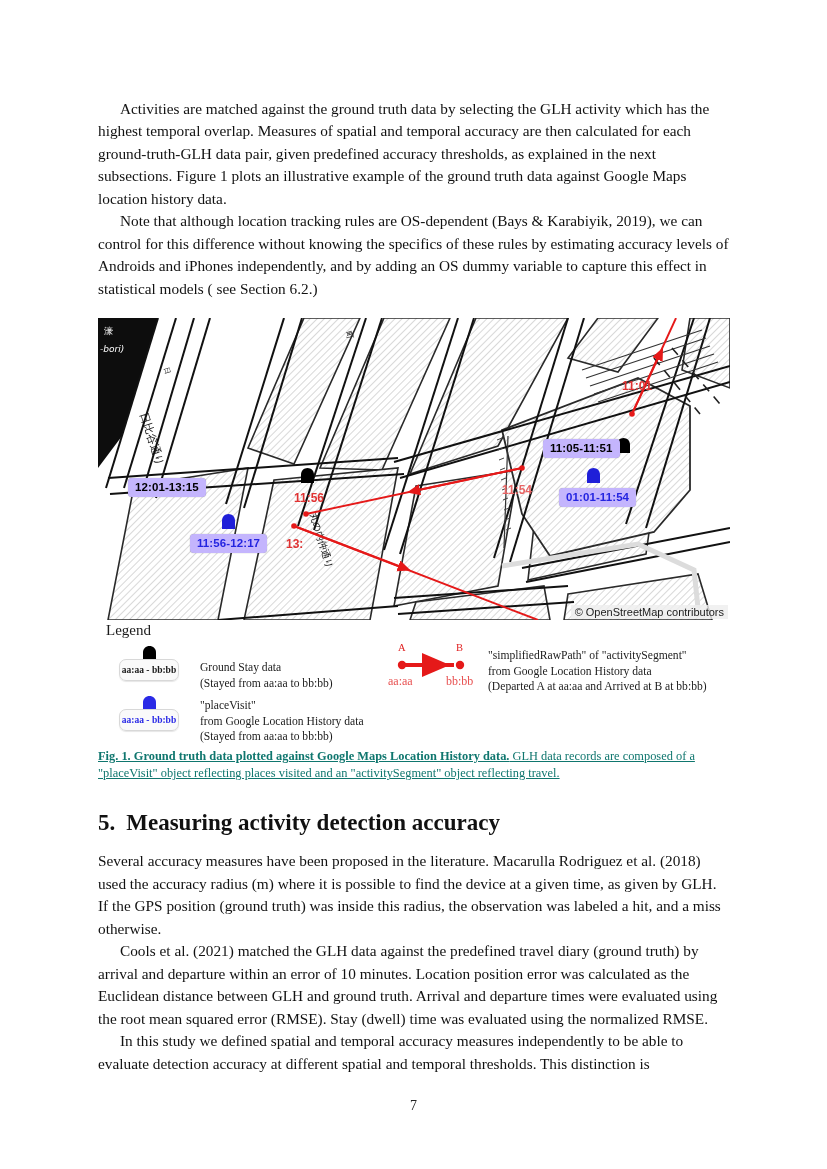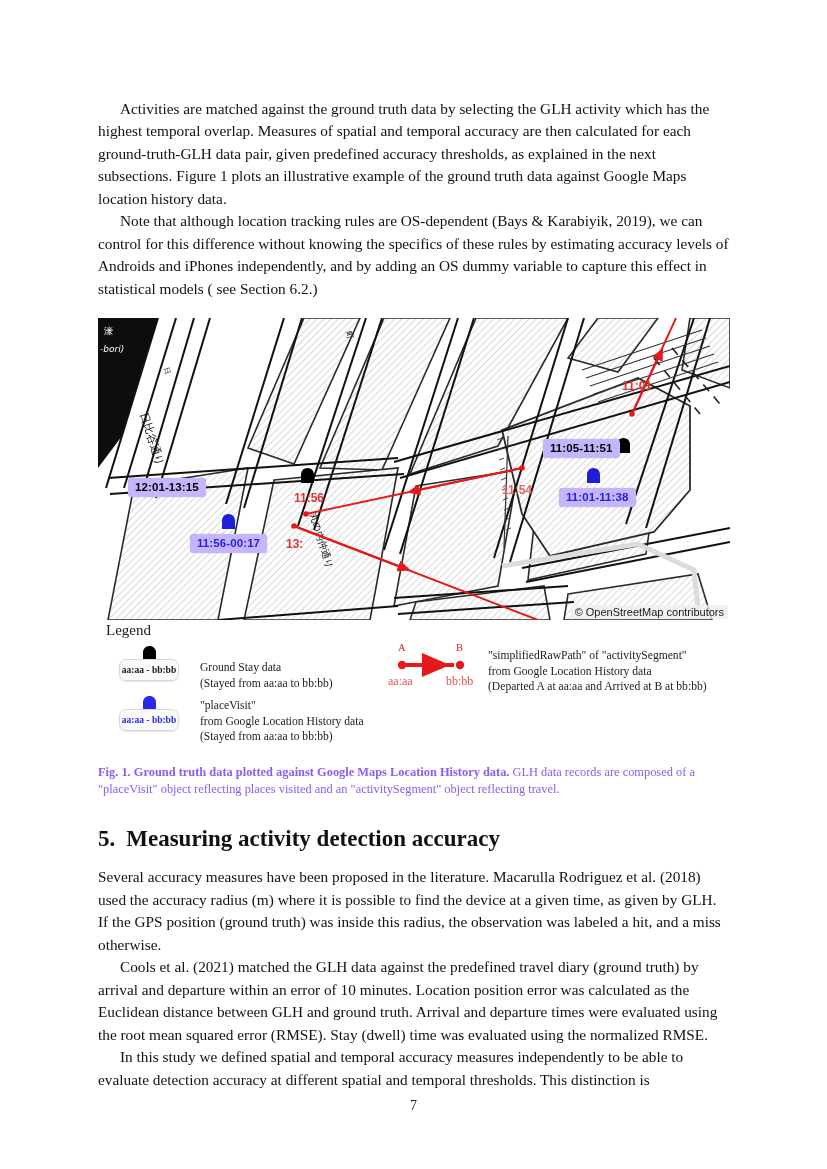--- a/index.html
+++ b/index.html
@@ -146,24 +146,25 @@
   }
   .lg-time-label {
     position: absolute;
     font-size: 12px;
     color: #e85050;
     white-space: nowrap;
   }
 
   
   .caption {
-    margin-top: 24px;
+    margin-top: 8px;
     font-size: 12.4px;
     line-height: 1.38;
-    color: #8b5cf6;
+    color: #0f766e;
+    text-decoration: underline;
   }
   .caption b { font-weight: bold; }
 
   
   h2.section-head {
     font-size: 23px;
     font-weight: bold;
     margin: 26px 0 14px 0;
     line-height: 1.2;
   }
@@ -317,35 +318,35 @@
             <path d="M6.5,0 C10,0 13,2.8 13,6.6 L13,15 L0,15 L0,6.6 C0,2.8 3,0 6.5,0 Z" fill="#000000"></path>
           </svg>
         </div>
         <div class="map-label black" style="left:30px; top:160px;">12:01-13:15</div>
 
         <div class="pin blu" style="left:124px; top:196px;">
           <svg width="13" height="15" viewBox="0 0 13 15">
             <path d="M6.5,0 C10,0 13,2.8 13,6.6 L13,15 L0,15 L0,6.6 C0,2.8 3,0 6.5,0 Z" fill="#1f1fd8"></path>
           </svg>
         </div>
-        <div class="map-label blue" style="left:92px; top:216px;">11:56-00:17</div>
+        <div class="map-label blue" style="left:92px; top:216px;">11:56-12:17</div>
 
         <div class="pin blk" style="left:519px; top:120px;">
           <svg width="13" height="15" viewBox="0 0 13 15">
             <path d="M6.5,0 C10,0 13,2.8 13,6.6 L13,15 L0,15 L0,6.6 C0,2.8 3,0 6.5,0 Z" fill="#000000"></path>
           </svg>
         </div>
         <div class="map-label black" style="left:445px; top:121px;">11:05-11:51</div>
 
         <div class="pin blu" style="left:489px; top:150px;">
           <svg width="13" height="15" viewBox="0 0 13 15">
             <path d="M6.5,0 C10,0 13,2.8 13,6.6 L13,15 L0,15 L0,6.6 C0,2.8 3,0 6.5,0 Z" fill="#1f1fd8"></path>
           </svg>
         </div>
-        <div class="map-label blue" style="left:461px; top:170px;">11:01-11:38</div>
+        <div class="map-label blue" style="left:461px; top:170px;">01:01-11:54</div>
 
         <div class="osm-attrib">© OpenStreetMap contributors</div>
       </div>
 
       <div class="legend">
         <div class="legend-title">Legend</div>
 
         <div class="lg-chip k" style="left:8px; top:24px;">
           <span class="chip-pin">
             <svg width="13" height="14" viewBox="0 0 13 14">

